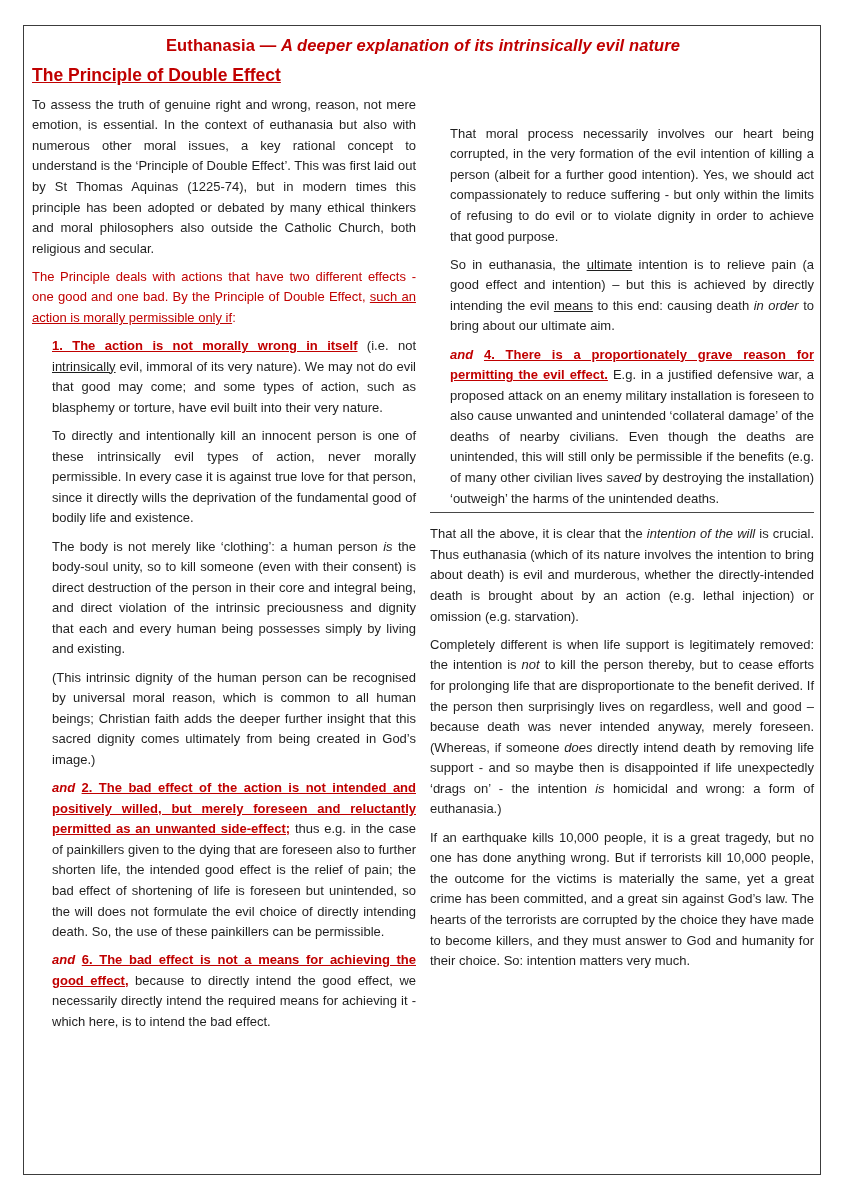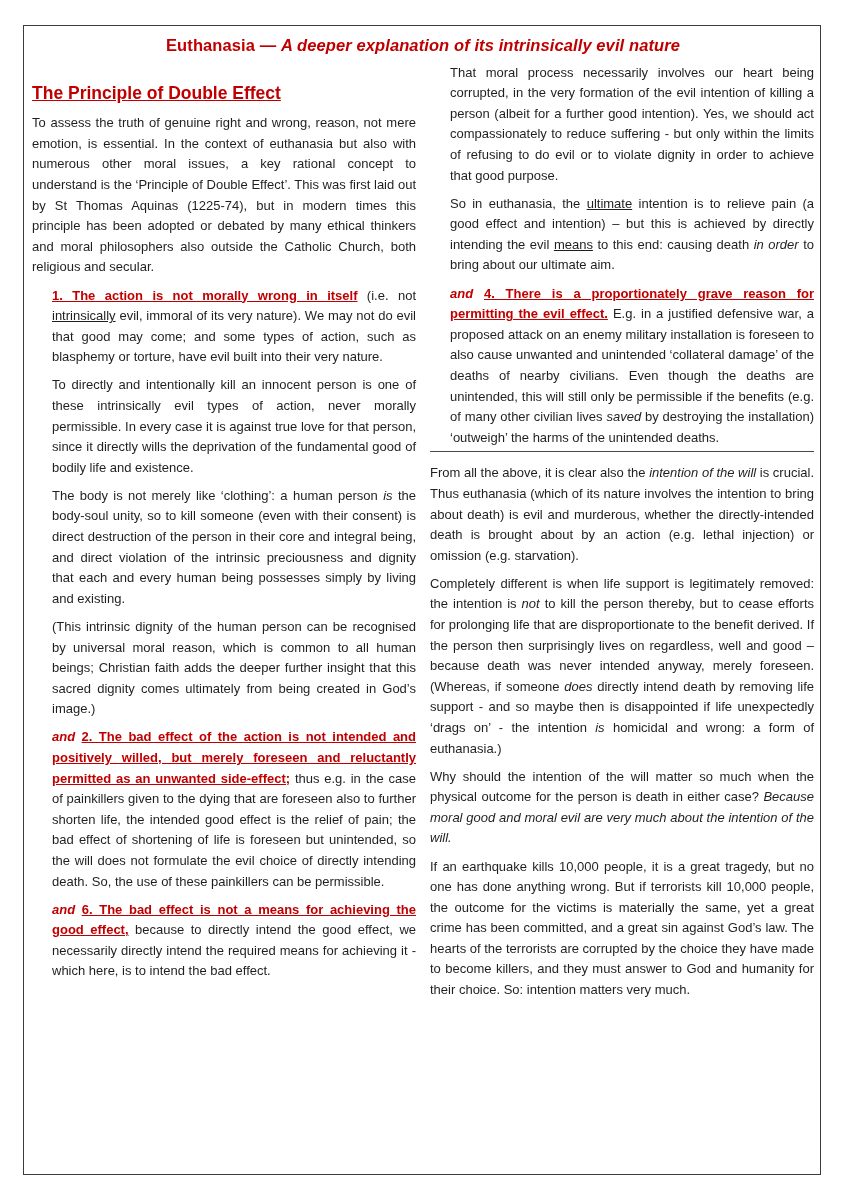--- a/index.html
+++ b/index.html
@@ -72,36 +72,36 @@
 </head>
 <body>
 
 <div class="page-frame">
   <div class="doc-title"><span class="s-b s-r">Euthanasia — </span><span class="s-b s-i s-r">A deeper explanation of its intrinsically evil nature</span></div>
   <div class="columns">
     <div class="col">
       <h2 class="col-heading">The Principle of Double Effect</h2>
       <div>
           <p class="para"><span>To assess the truth of genuine right and wrong, reason, not mere emotion, is essential. In the context of euthanasia but also with numerous other moral issues, a key rational concept to understand is the ‘Principle of Double Effect’. This was first laid out by St Thomas Aquinas (1225-74), but in modern times this principle has been adopted or debated by many ethical thinkers and moral philosophers also outside the Catholic Church, both religious and secular.</span></p>
+          <p class="para"><span class="s-r">The Principle deals with actions that have two different effects - one good and one bad. By the Principle of Double Effect, </span><span class="s-r s-u">such an action is morally permissible only if</span><span class="s-r">:</span></p>
           <p class="para indent"><span class="s-b s-u s-r">1. The action is not morally wrong in itself</span><span> (i.e. not </span><span class="s-u">intrinsically</span><span> evil, immoral of its very nature). We may not do evil that good may come; and some types of action, such as blasphemy or torture, have evil built into their very nature.</span></p>
           <p class="para indent"><span>To directly and intentionally kill an innocent person is one of these intrinsically evil types of action, never morally permissible. In every case it is against true love for that person, since it directly wills the deprivation of the fundamental good of bodily life and existence.</span></p>
           <p class="para indent"><span>The body is not merely like ‘clothing’: a human person </span><span class="s-i">is</span><span> the body-soul unity, so to kill someone (even with their consent) is direct destruction of the person in their core and integral being, and direct violation of the intrinsic preciousness and dignity that each and every human being possesses simply by living and existing.</span></p>
           <p class="para indent"><span>(This intrinsic dignity of the human person can be recognised by universal moral reason, which is common to all human beings; Christian faith adds the deeper further insight that this sacred dignity comes ultimately from being created in God’s image.)</span></p>
           <p class="para indent"><span class="s-b s-i s-r">and</span><span> </span><span class="s-b s-u s-r">2. The bad effect of the action is not intended and positively willed, but merely foreseen and reluctantly permitted as an unwanted side-effect;</span><span> thus e.g. in the case of painkillers given to the dying that are foreseen also to further shorten life, the intended good effect is the relief of pain; the bad effect of shortening of life is foreseen but unintended, so the will does not formulate the evil choice of directly intending death. So, the use of these painkillers can be permissible.</span></p>
           <p class="para indent"><span class="s-b s-i s-r">and</span><span> </span><span class="s-b s-u s-r">6. The bad effect is not a means for achieving the good effect,</span><span> because to directly intend the good effect, we necessarily directly intend the required means for achieving it - which here, is to intend the bad effect.</span></p>
         </div>
     </div>
     <div class="col">
       <div>
           <p class="para indent"><span>That moral process necessarily involves our heart being corrupted, in the very formation of the evil intention of killing a person (albeit for a further good intention). Yes, we should act compassionately to reduce suffering - but only within the limits of refusing to do evil or to violate dignity in order to achieve that good purpose.</span></p>
           <p class="para indent"><span>So in euthanasia, the </span><span class="s-u">ultimate</span><span> intention is to relieve pain (a good effect and intention) – but this is achieved by directly intending the evil </span><span class="s-u">means</span><span> to this end: causing death </span><span class="s-i">in order</span><span> to bring about our ultimate aim.</span></p>
           <p class="para indent"><span class="s-b s-i s-r">and</span><span> </span><span class="s-b s-u s-r">4. There is a proportionately grave reason for permitting the evil effect.</span><span> E.g. in a justified defensive war, a proposed attack on an enemy military installation is foreseen to also cause unwanted and unintended ‘collateral damage’ of the deaths of nearby civilians. Even though the deaths are unintended, this will still only be permissible if the benefits (e.g. of many other civilian lives </span><span class="s-i">saved</span><span> by destroying the installation) ‘outweigh’ the harms of the unintended deaths.</span></p>
         </div>
       <hr class="section-divider">
       <div>
-          <p class="para"><span>From all the above, it is clear also the </span><span class="s-i">intention of the will</span><span> is crucial. Thus euthanasia (which of its nature involves the intention to bring about death) is evil and murderous, whether the directly-intended death is brought about by an action (e.g. lethal injection) or omission (e.g. starvation).</span></p>
+          <p class="para"><span>That all the above, it is clear that the </span><span class="s-i">intention of the will</span><span> is crucial. Thus euthanasia (which of its nature involves the intention to bring about death) is evil and murderous, whether the directly-intended death is brought about by an action (e.g. lethal injection) or omission (e.g. starvation).</span></p>
           <p class="para"><span>Completely different is when life support is legitimately removed: the intention is </span><span class="s-i">not</span><span> to kill the person thereby, but to cease efforts for prolonging life that are disproportionate to the benefit derived. If the person then surprisingly lives on regardless, well and good – because death was never intended anyway, merely foreseen. (Whereas, if someone </span><span class="s-i">does</span><span> directly intend death by removing life support - and so maybe then is disappointed if life unexpectedly ‘drags on’ - the intention </span><span class="s-i">is</span><span> homicidal and wrong: a form of euthanasia.)</span></p>
-          <p class="para"><span>Why should the intention of the will matter so much when the physical outcome for the person is death in either case? </span><span class="s-i">Because moral good and moral evil are very much about the intention of the will.</span></p>
           <p class="para"><span>If an earthquake kills 10,000 people, it is a great tragedy, but no one has done anything wrong. But if terrorists kill 10,000 people, the outcome for the victims is materially the same, yet a great crime has been committed, and a great sin against God’s law. The hearts of the terrorists are corrupted by the choice they have made to become killers, and they must answer to God and humanity for their choice. So: intention matters very much.</span></p>
         </div>
     </div>
   </div>
 </div>
 
 </body></html>

